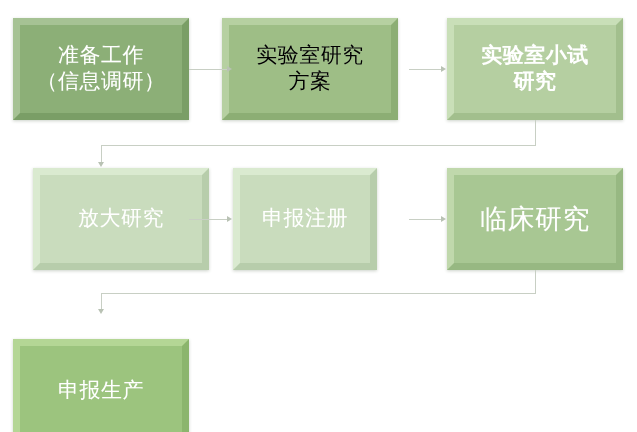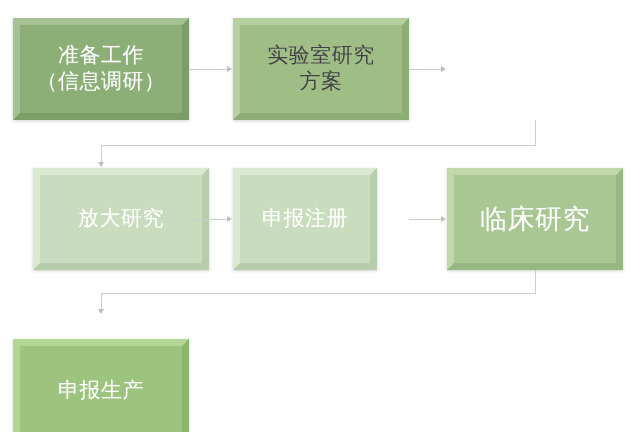--- a/index.html
+++ b/index.html
@@ -73,27 +73,33 @@
 
 <div id="canvas" style="background: rgb(255, 255, 255);">
 
   <div class="node" style="left: 13px; top: 18px; width: 176px; height: 102px; background: rgb(140, 175, 119); color: rgb(255, 255, 255); font-size: 21px; border-color: rgb(166, 194, 148) rgb(122, 158, 102) rgb(122, 158, 102) rgb(166, 194, 148);">
     <span class="label f-light">
       <span>准备工作</span><br>
       <span>（信息调研）</span>
     </span>
   </div>
 
-  <div class="node" style="left: 233px; top: 18px; width: 176px; height: 102px; background: rgb(158, 190, 134); color: #404040; font-size: 21px; border-color: rgb(182, 208, 161) rgb(140, 174, 116) rgb(140, 174, 116) rgb(182, 208, 161);">
+  <div class="node" style="left: 222px; top: 18px; width: 176px; height: 102px; background: rgb(158, 190, 134); color: #000000; font-size: 21px; border-color: rgb(182, 208, 161) rgb(140, 174, 116) rgb(140, 174, 116) rgb(182, 208, 161);">
     <span class="label f-light">
       <span>实验室研究</span><br>
       <span>方案</span>
     </span>
   </div>
 
+  <div class="node" style="left: 447px; top: 18px; width: 176px; height: 102px; background: rgb(181, 207, 161); color: rgb(255, 255, 255); font-size: 21px; border-color: rgb(201, 223, 184) rgb(162, 191, 141) rgb(162, 191, 141) rgb(201, 223, 184);">
+    <span class="label f-bold">
+      <span>实验室小试</span><br>
+      <span>研究</span>
+    </span>
+  </div>
 
   <div class="node" style="left: 13px; top: 168px; width: 176px; height: 102px; background: rgb(201, 220, 189); color: rgb(255, 255, 255); font-size: 21px; border-color: rgb(218, 234, 208) rgb(183, 205, 171) rgb(183, 205, 171) rgb(218, 234, 208); margin-left: 20px;">
     <span class="label f-light">
       <span>放大研究</span>
     </span>
   </div>
 
   <div class="node" style="left: 233px; top: 168px; width: 144px; height: 102px; background: rgb(201, 220, 189); color: rgb(255, 255, 255); font-size: 21px; border-color: rgb(218, 234, 208) rgb(183, 205, 171) rgb(183, 205, 171) rgb(218, 234, 208);">
     <span class="label f-light">
       <span>申报注册</span>

